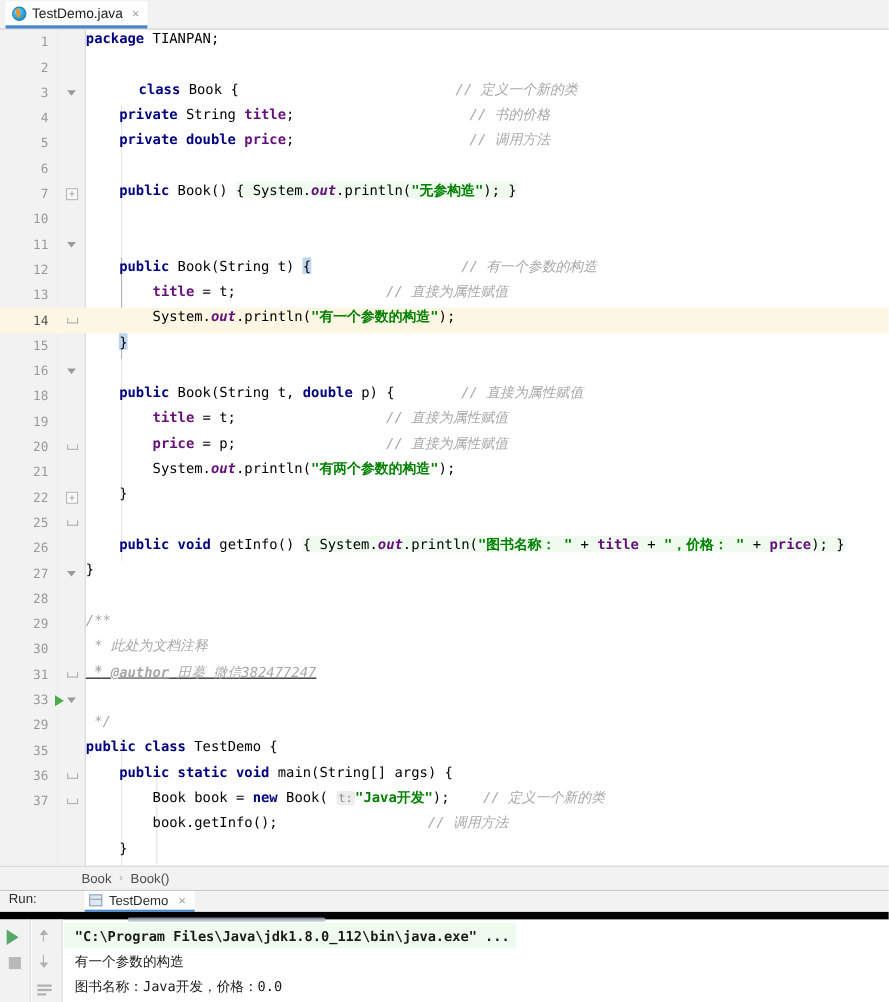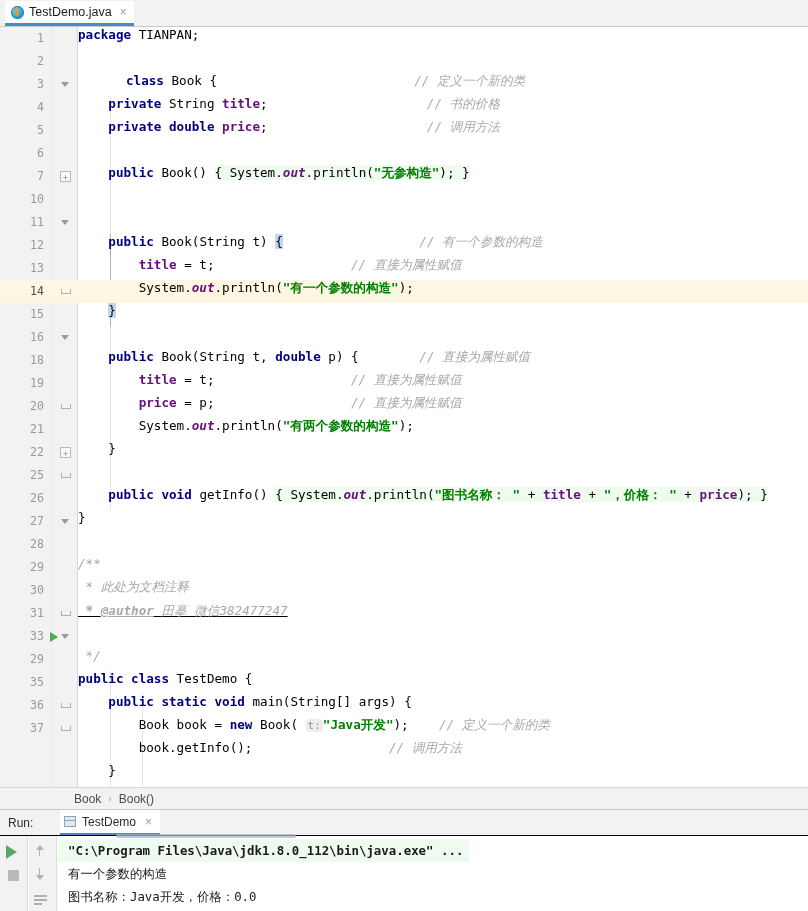--- a/index.html
+++ b/index.html
@@ -108,22 +108,22 @@
     position:absolute; left:0; top:787px; width:808px; height:23px;
     background:#f2f2f2; border-top:1px solid #d6d6d6; border-bottom:1px solid #c9c9c9;
     display:flex; align-items:center; padding-left:74px; gap:7px;
     font-size:12px; color:#4d4d4d;
   }
   .crumbsep{ color:#a5a5a5; font-size:10px; }
 
   
   .runbar{
     position:absolute; left:0; top:810px; width:808px; height:26px;
-    background:#f2f2f2; border-bottom:1px solid #000000;
-    display:flex; align-items:center; font-size:12px; color:#2b2b2b;
+    background:#f2f2f2; border-bottom:7px solid #000000;
+    display:flex; font-size:12px; color:#2b2b2b;gap:17px;
   }
   .runlabel{ padding-left:8px; width:60px; color:#2b2b2b; }
   .runtab{
     display:flex; align-items:center; gap:6px; height:100%;
     padding:0 8px 0 4px; border-bottom:2px solid #4a86c8; background:#ffffff;
   }
   .consoleicon{
     width:12px;height:11px;background:#dfe7ef;border:1px solid #8aa4bd;
     position:relative;
   }

